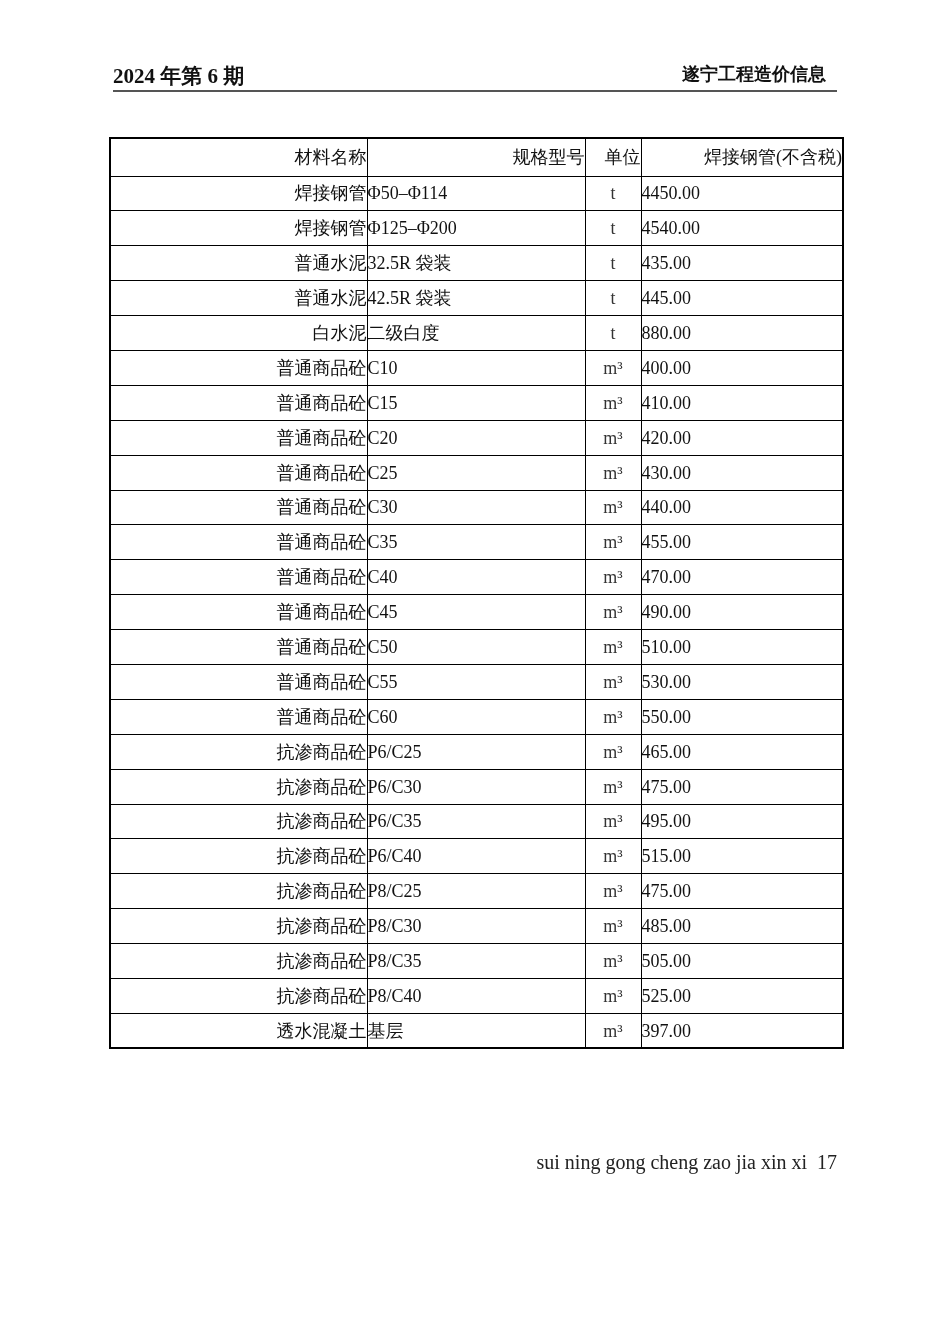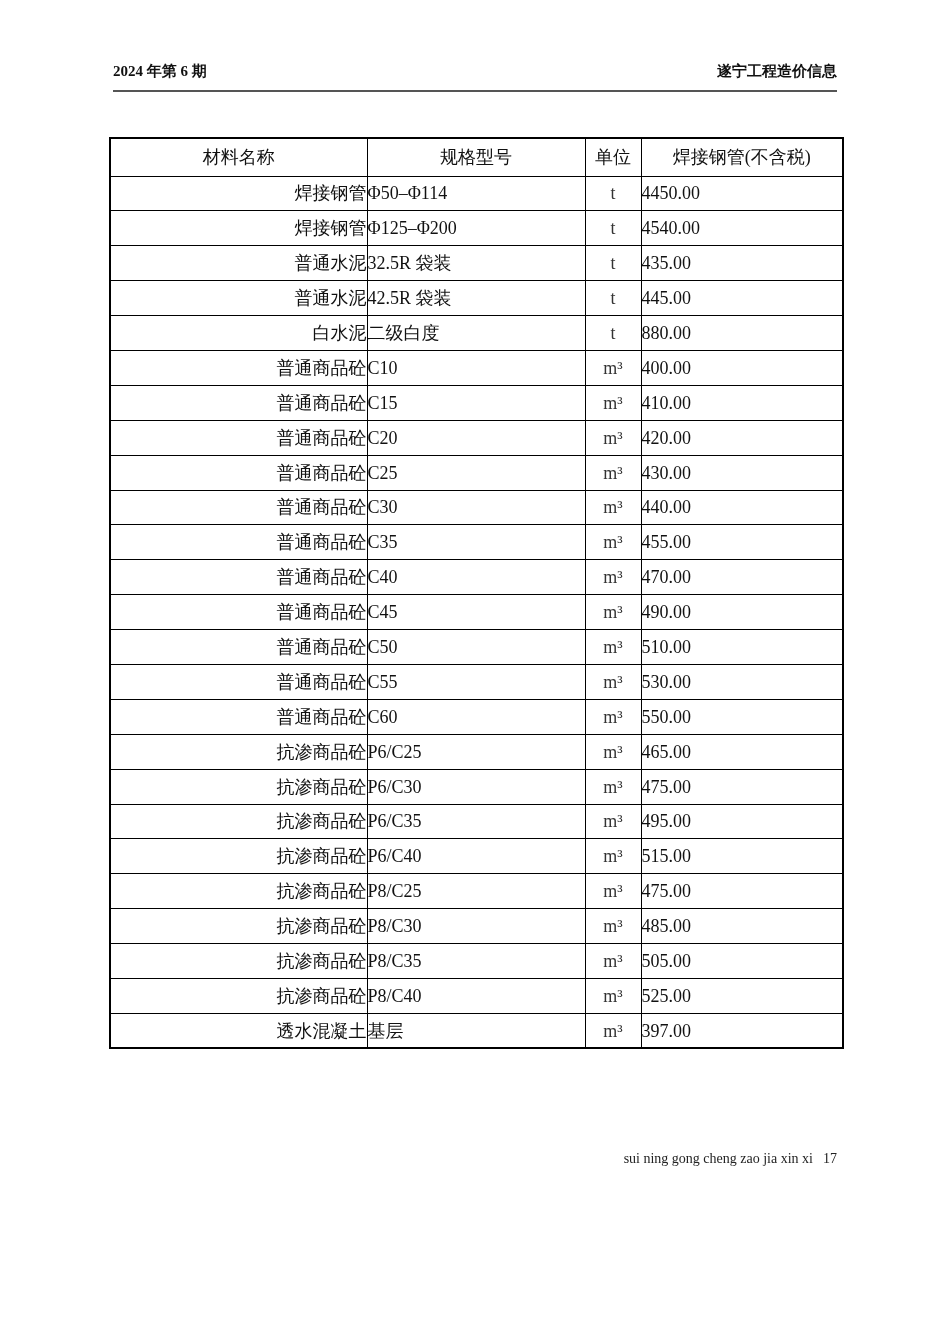--- a/index.html
+++ b/index.html
@@ -6,45 +6,45 @@
   body {
     width: 950px; height: 1344px; position: relative; overflow: hidden;
     font-family: "DejaVu Serif", "Liberation Serif", serif; color: #111;
   }
   .header {
     position: absolute; left: 113px; top: 60px; width: 724px; height: 30px;
     border-bottom: 2px solid #555;
   }
   .header .issue {
     position: absolute; left: 0; top: 2px;
-    font-family: "Liberation Serif", serif; font-weight: bold; font-size: 15px;
+    font-family: "Liberation Serif", serif; font-weight: bold; font-size: 21px;
   }
   .header .pub {
-    position: absolute; right: 0; top: 2px;
-    font-family: "DejaVu Serif", serif; font-weight: bold; font-size: 15px;
+    position: absolute; right: 11px; top: 2px;
+    font-family: "DejaVu Serif", serif; font-weight: bold; font-size: 18px;
   }
   table.price {
     position: absolute; left: 109px; top: 137px; width: 733px;
     border-collapse: collapse; border: 2px solid #000;
     table-layout: fixed;
   }
   table.price th, table.price td {
     border: 1px solid #000; height: 34.9px; padding: 0; box-sizing: border-box;
     font-family: "Liberation Serif", "DejaVu Serif", serif; font-size: 18px;
     font-weight: normal; line-height: 1;
   }
-  table.price th { height: 38px; text-align: center; font-size: 18px; }
+  table.price th { height: 38px; text-align: right; font-size: 18px; }
   td.name { text-align: right; padding-left: 9px; }
   td.spec { text-align: left; padding-left: 8px; }
   td.unit { text-align: center; font-size: 15px; color: #333; }
   td.price { }
   col.c1 { width: 257px; } col.c2 { width: 218px; } col.c3 { width: 56px; } col.c4 { width: 202px; }
   .footer {
     position: absolute; right: 113px; top: 1151px;
-    font-family: "Liberation Serif", serif; font-size: 14px; color: #222; text-align: right;
+    font-family: "Liberation Serif", serif; font-size: 20px; color: #222; text-align: right;
   }
   .footer .pg { margin-left: 10px; }
 </style>
 </head>
 <body>
 
 <div class="header">
   <span class="issue">2024 年第 6 期</span>
   <span class="pub">遂宁工程造价信息</span>
 </div>

